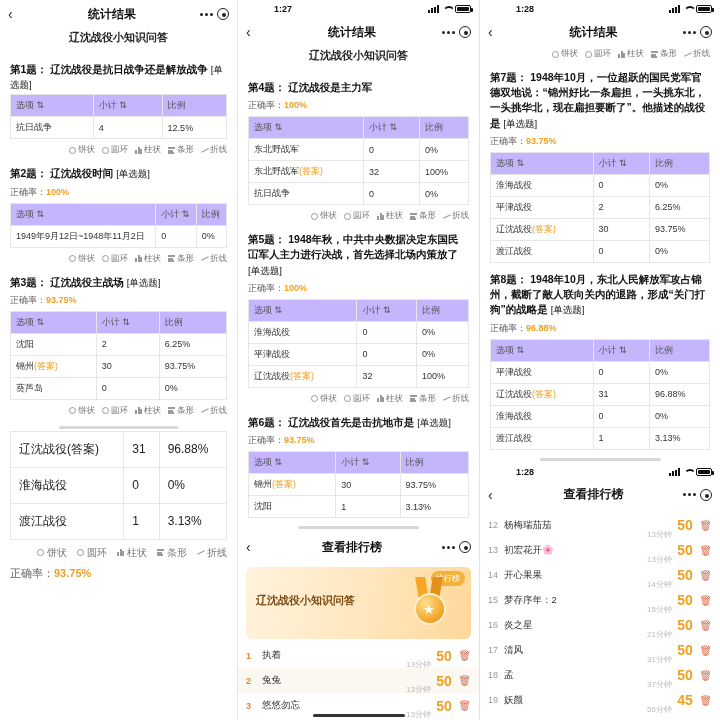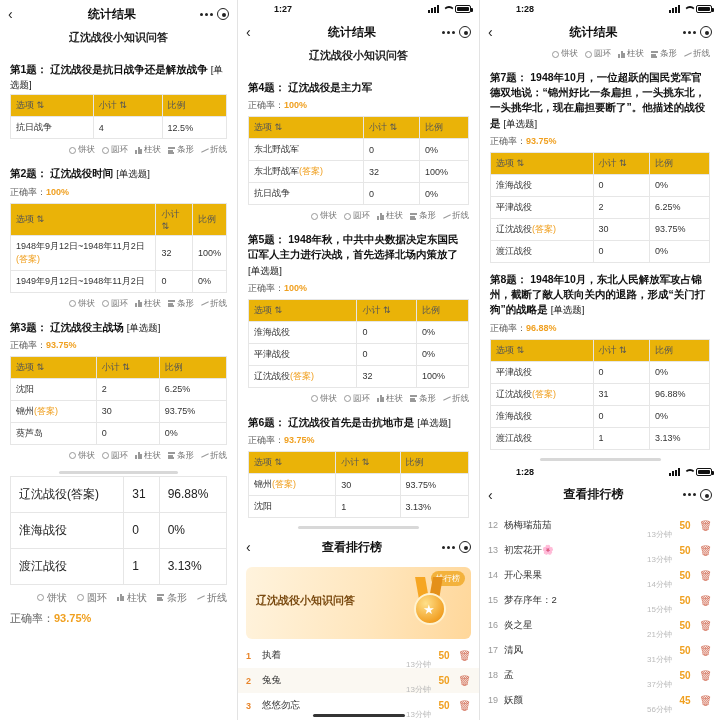--- a/index.html
+++ b/index.html
@@ -51,21 +51,21 @@
   .content { padding: 0 10px; }
   .qtitle { font-size: 10.5px; font-weight: bold; color: #111; line-height: 1.45; margin-top: 9px; }
   .qtitle .qtype { font-weight: normal; font-size: 9.5px; }
   .correct { font-size: 9px; color: #666; margin: 4px 0 4px; }
   .correct b { color: #f0a020; font-weight: bold; }
 
   table.stats { width: 100%; border-collapse: collapse; margin-top: 2px; }
   table.stats th, table.stats td {
     border: 1px solid #e6e6e6; font-size: 9px; padding: 4px 5px; text-align: left; color: #333;
   }
-  table.stats th { background: #eab308; font-weight: normal; color: #555; }
+  table.stats th { background: #c4b5fd; font-weight: normal; color: #555; }
   table.stats td.num, table.stats th.num { text-align: left; }
   table.stats .ans { color: #f0a020; }
 
   .charttabs { display: flex; justify-content: flex-end; gap: 7px; padding: 5px 0 1px; font-size: 8.5px; color: #777; }
   .charttabs span { display: inline-flex; align-items: center; gap: 2px; }
   .ci { display:inline-block; width:7px; height:7px; border:1px solid #999; }
   .ci.pie { border-radius: 50%; }
   .ci.ring { border-radius: 50%; }
   .ci.bar { border: none; background:
      linear-gradient(to top,#999 0,#999 100%) left bottom/2px 4px no-repeat,
@@ -105,21 +105,21 @@
   .lb-badge { position:absolute; right: 6px; top: 4px; background:#f3b23c; color:#fff; font-size:8px;
      padding: 2px 5px; border-radius: 8px; }
 
   .lb-list { margin-top: 4px; }
   .lb-row { display: flex; align-items: center; height: 25px; padding: 0 8px; font-size: 9.5px; color: #333; }
   .lb-row.alt { background: #fbf8f2; }
   .lb-rank { width: 16px; color: #999; font-size: 9px; }
   .lb-rank.top { color: #e8852b; font-weight: bold; }
   .lb-nick { flex: 1; overflow: hidden; white-space: nowrap; text-overflow: ellipsis; }
   .lb-time { color: #bbb; font-size: 8px; width: 34px; text-align: right; margin-top: 18px; }
-  .lb-score { width: 26px; text-align: center; color: #f0a020; font-weight: bold; font-size: 10px; }
+  .lb-score { width: 26px; text-align: center; color: #f0a020; font-weight: bold; font-size: 14px; }
   .trash { width: 14px; text-align: right; color: #d0674f; font-size: 10px; }
 
   .homebar { position: absolute; bottom: 3px; left: 50%; transform: translateX(-50%);
      width: 92px; height: 3px; background: #111; border-radius: 2px; opacity: .85; }
 </style>
 </head>
 <body>
 
 <div class="screens">
 
@@ -189,25 +189,20 @@
       </div>
       <div class="correct">
         <span>正确率：</span><b>100%</b>
       </div>
       <table class="stats">
         <tbody>
             <tr>
           <th>选项 ⇅</th>
           <th class="num">小计 ⇅</th>
           <th class="num">比例</th>
-        </tr>
-        <tr>
-          <td><span>1948年9月12日~1948年11月2日</span><span class="ans">(答案)</span></td>
-          <td class="num">32</td>
-          <td class="num">100%</td>
         </tr>
         <tr>
           <td>1949年9月12日~1948年11月2日</td>
           <td class="num">0</td>
           <td class="num">0%</td>
         </tr>
       </tbody>
         </table>
       <div class="charttabs">
         <span>

